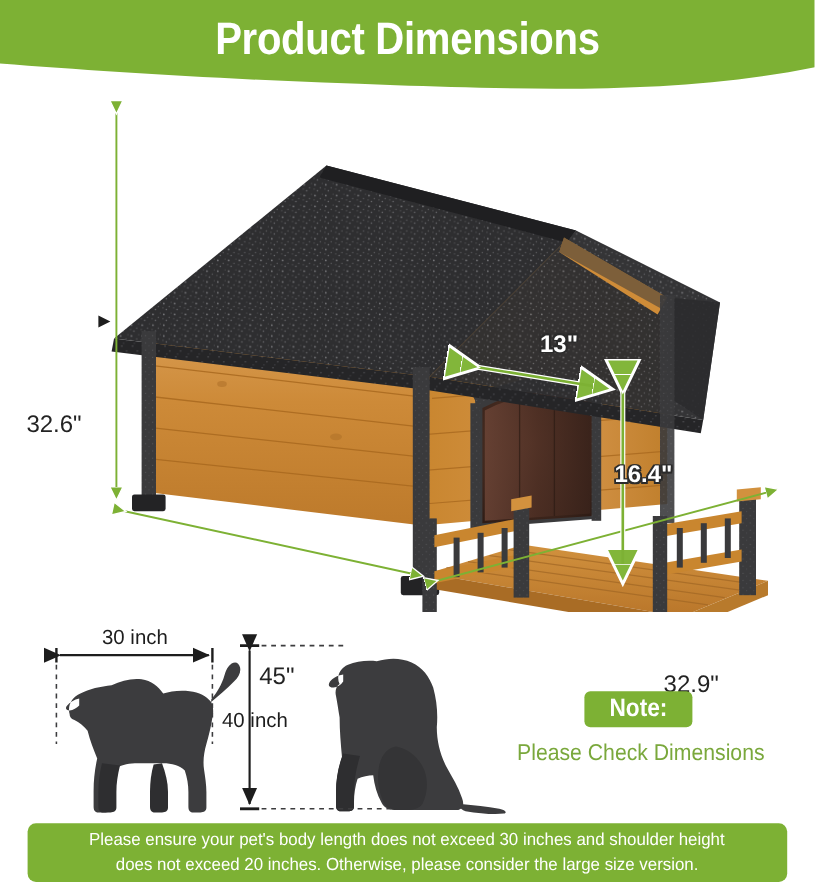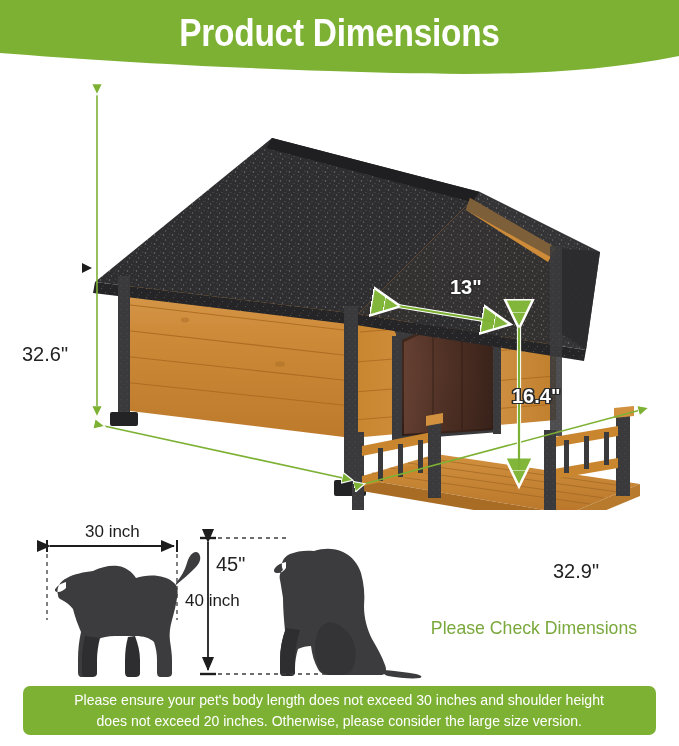--- a/index.html
+++ b/index.html
@@ -428,20 +428,23 @@
         <line x1="208" y1="32" x2="208" y2="160" stroke="#1d1d1d" stroke-width="1.8" marker-start="url(#arrBlk)" marker-end="url(#arrBlk)"></line>
         <line x1="218" y1="28" x2="290" y2="28" stroke="#3c3c3e" stroke-width="1.3" stroke-dasharray="4,4"></line>
         <line x1="218" y1="164" x2="330" y2="164" stroke="#3c3c3e" stroke-width="1.3" stroke-dasharray="4,4"></line>
       </g>
     </svg>
 
     <div class="dog-label" id="lbl-dog-len">30 inch</div>
     <div class="dog-label" id="lbl-dog-hgt">40 inch</div>
   </div>
 
+  <div class="note-badge">
+    <div class="note-badge-text">Note:</div>
+  </div>
   <div class="note-sub">Please Check Dimensions</div>
 
   <div class="footer-banner">
     <div class="footer-line">Please ensure your pet's body length does not exceed 30 inches and shoulder height</div>
     <div class="footer-line">does not exceed 20 inches. Otherwise, please consider the large size version.</div>
   </div>
 
 </div>
 
 </body></html>

